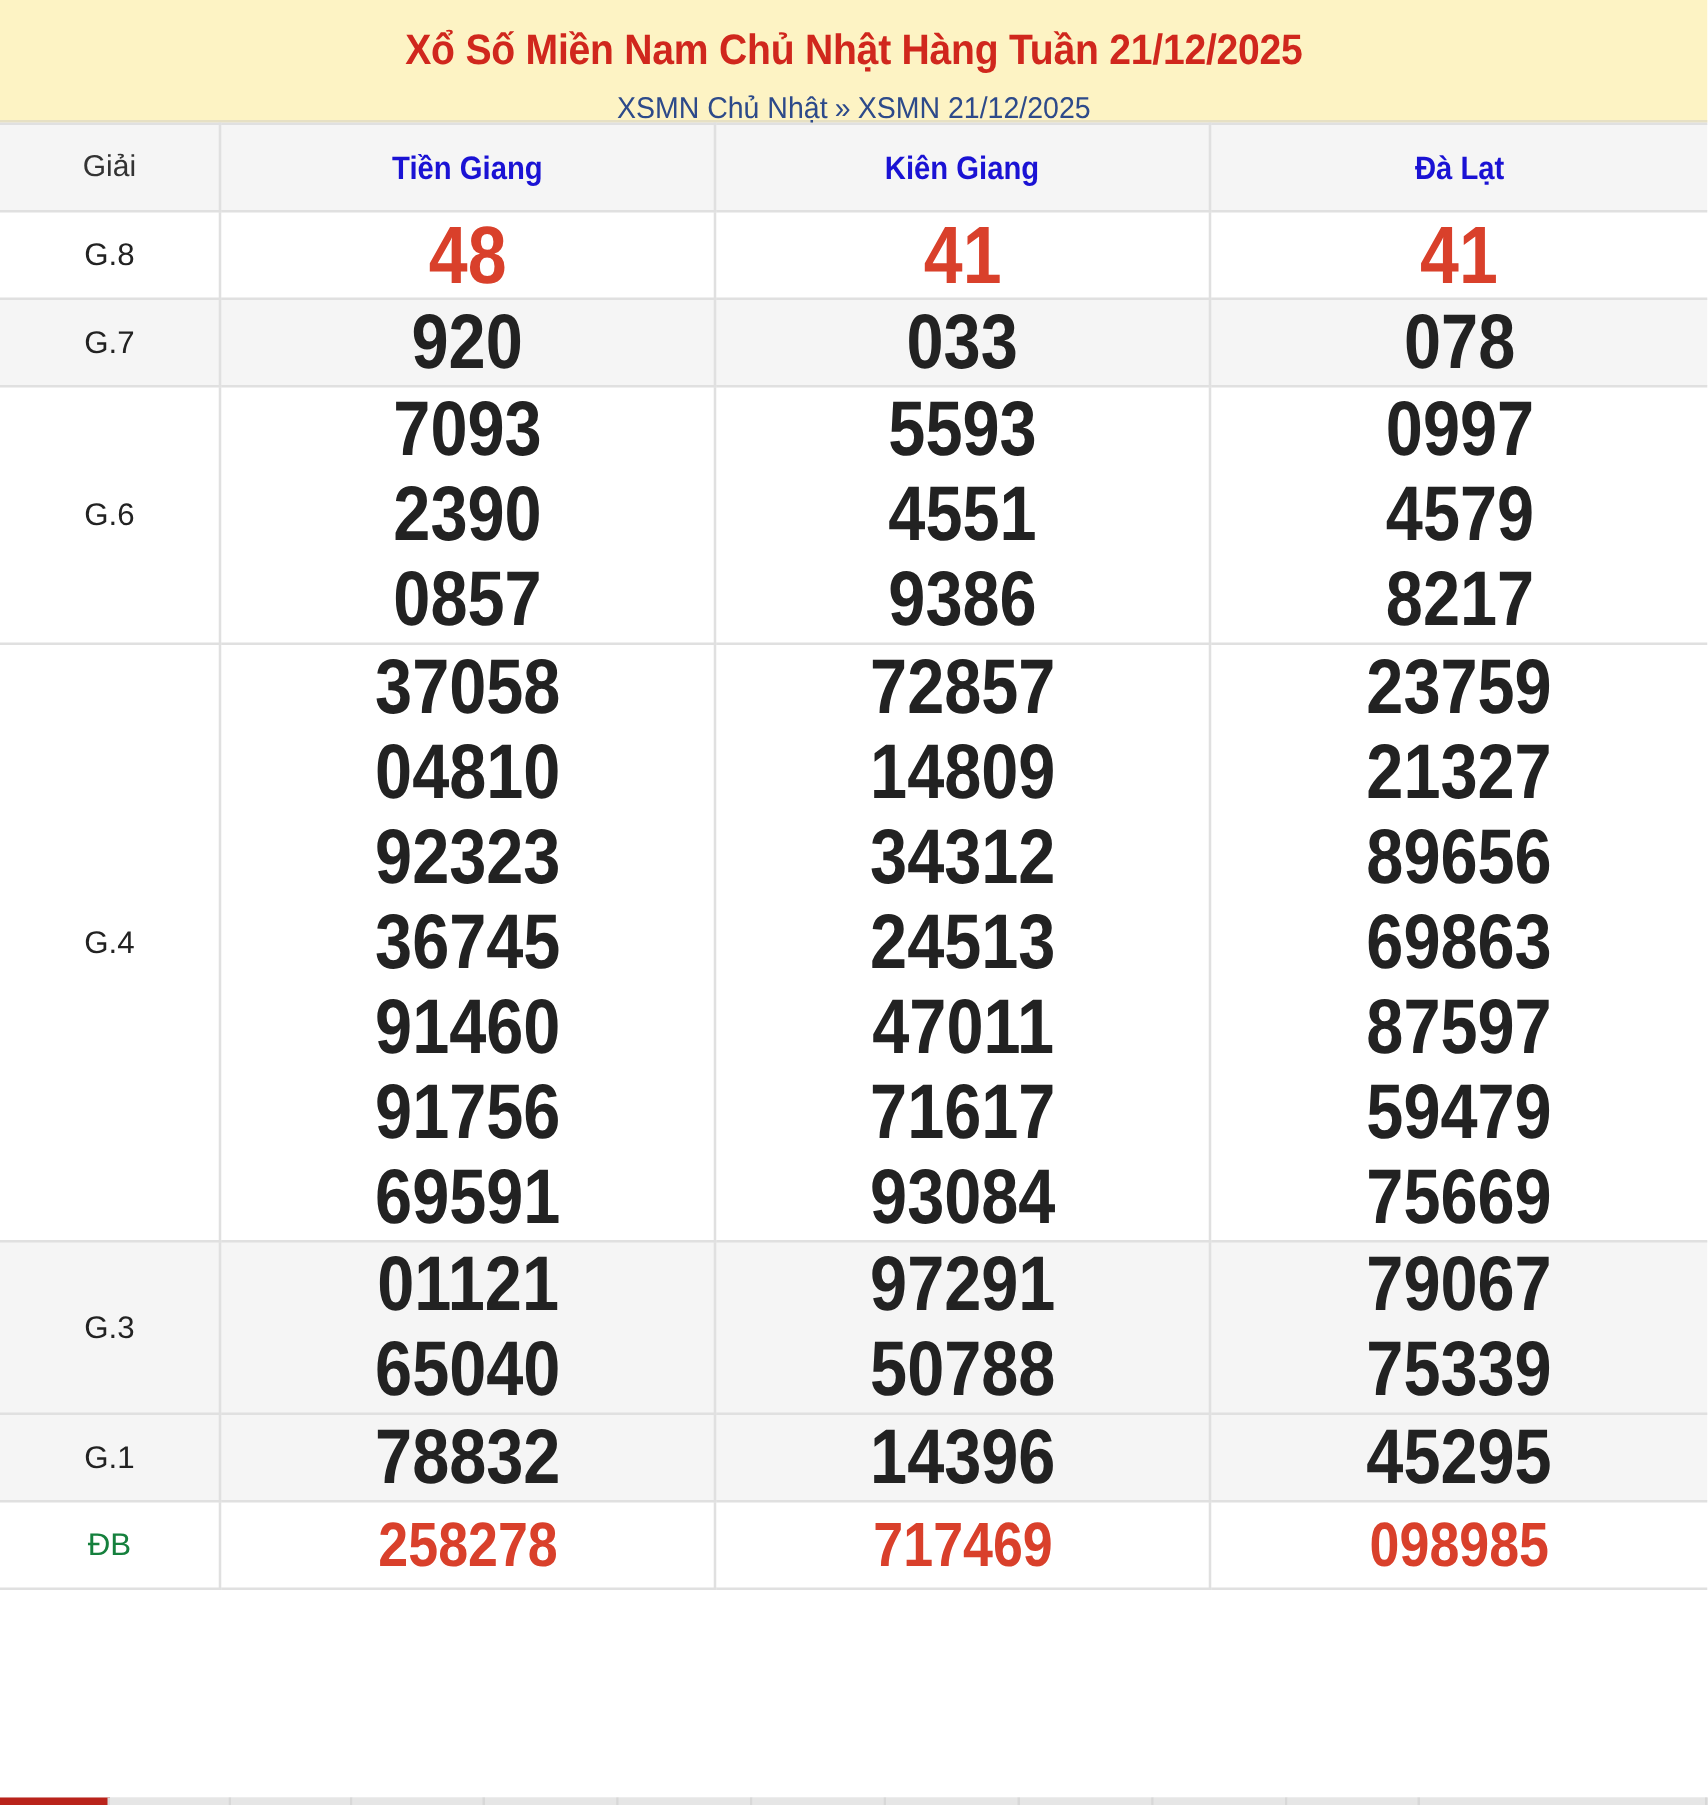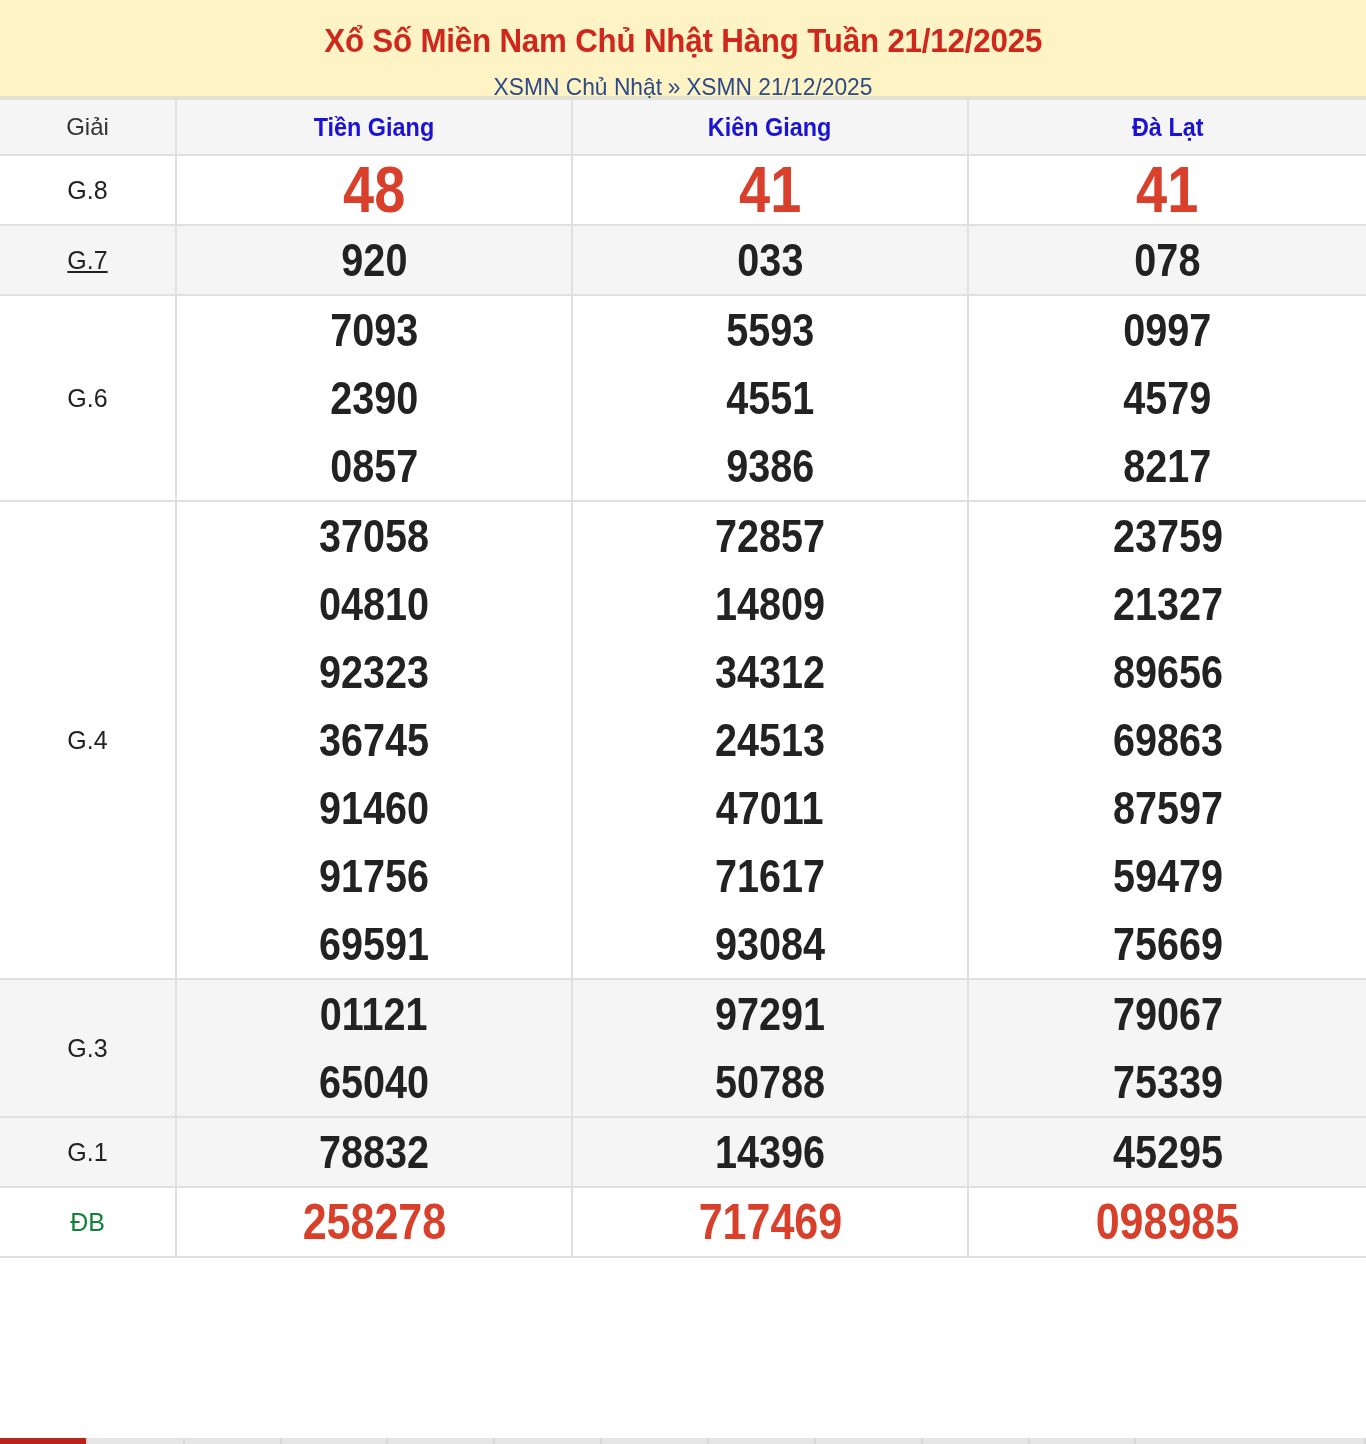--- a/index.html
+++ b/index.html
@@ -43,36 +43,36 @@
     table.kq col.c3 { width: 398px; }
     table.kq td, table.kq th {
       border: 2px solid #e0e0e0;
       text-align: center;
       vertical-align: middle;
     }
     table.kq tr > *:first-child { border-left: none; }
     table.kq tr > *:last-child { border-right: none; }
     table.kq tr.even { background: #f5f5f5; }
     table.kq tr.odd  { background: #ffffff; }
-    table.kq thead tr { background: #f5f5f5; height: 56px; }
+    table.kq thead tr { background: #f5f5f5; height: 70px; }
     table.kq thead th.giai {
       font-weight: normal; font-size: 24px; color: #333;
     }
     table.kq thead th.prov {
       font-size: 26px; font-weight: bold; color: #1a12d4;
     }
     table.kq thead th.prov span { display: inline-block; transform: scaleX(0.9); }
 
     td.label { font-size: 25px; color: #222; margin-top: 47px; }
     td.label.db { color: #15803d; }
 
     .num {
       display: block;
       font-weight: bold;
-      font-size: 46px;
+      font-size: 62px;
       line-height: 68px;
       color: #222;
       letter-spacing: 0px;
     }
     .num span { display: inline-block; transform: scaleX(0.86); }
     .num.red { color: #d9402b; font-size: 65px; }
     .num.db { color: #d9402b; font-size: 50px; }
 
     .tabstrip {
       position: absolute; left: 0; top: 1438px; width: 1366px; height: 6px;
@@ -112,21 +112,21 @@
         <td>
           <div class="num red"><span>48</span></div>
         </td>
         <td>
           <div class="num red"><span>41</span></div>
         </td>
         <td>
           <div class="num red"><span>41</span></div>
         </td>
       </tr>
-      <tr class="even" style="height: 70px; text-decoration: underline;">
+      <tr class="even" style="height: 70px;">
         <td class="label">G.7</td>
         <td>
           <div class="num"><span>920</span></div>
         </td>
         <td>
           <div class="num"><span>033</span></div>
         </td>
         <td>
           <div class="num"><span>078</span></div>
         </td>

